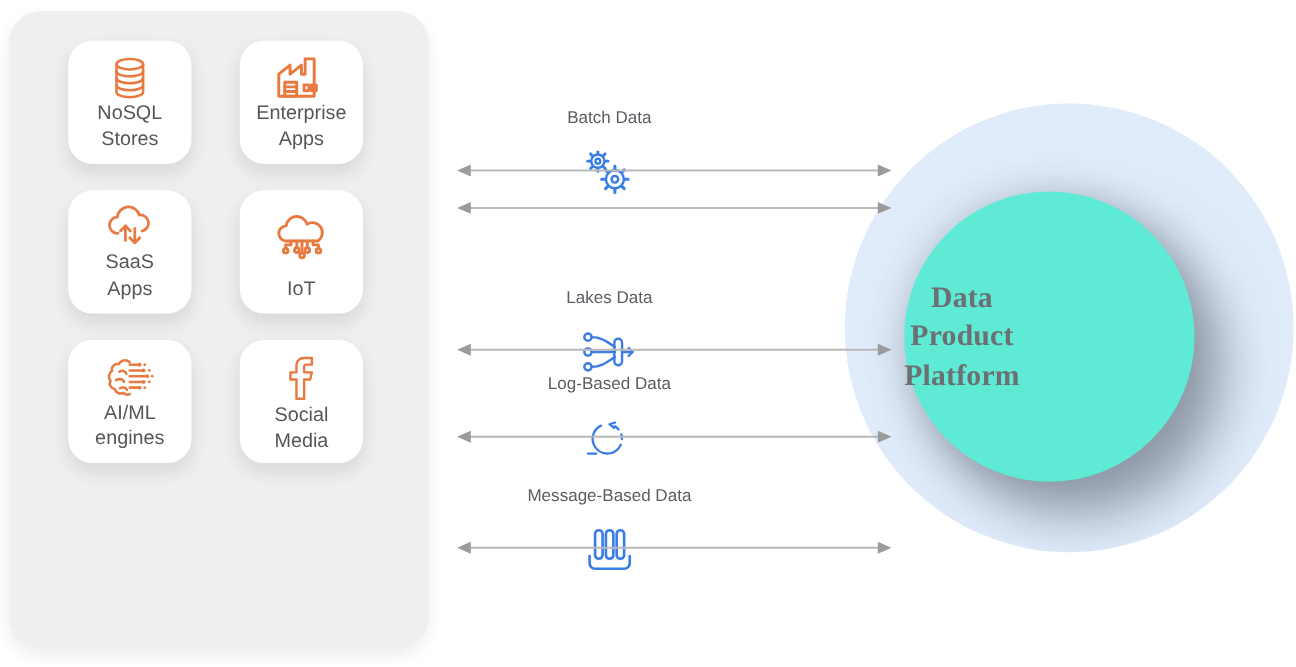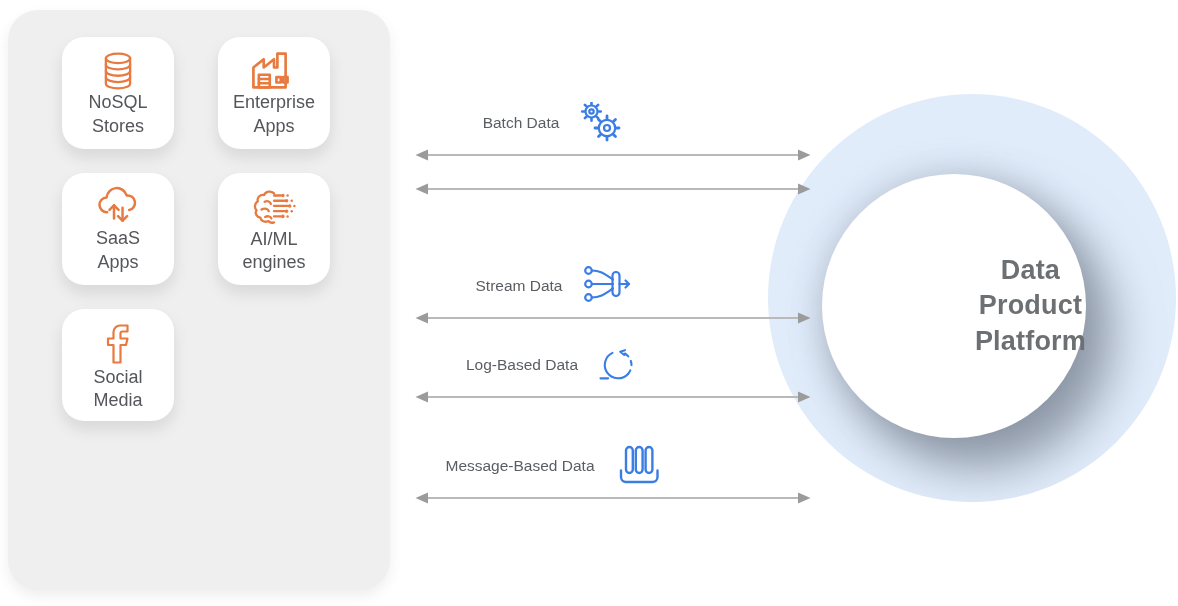--- a/index.html
+++ b/index.html
@@ -29,40 +29,40 @@
   .icon-box svg{stroke:#E87A40;fill:none;stroke-width:2.2;stroke-linecap:round;stroke-linejoin:round;}
   .icon-box svg .fill{fill:#E87A40;stroke:none;}
   .card-label{
     font-size:18px;color:#54565A;text-align:center;line-height:1.3;
     white-space:pre-line;
   }
 
   
   .flow-row{position:absolute;left:413px;width:400px;z-index:2;}
   .flow-label-line{
-    height:48px;display:flex;align-items:center;justify-content:center;
-    gap:20px;padding-right:118px;
+    height:48px;display:flex;align-items:center;justify-content:space-between;
+    gap:20px;padding-right:118px;flex-direction:column;
   }
   .flow-label{font-size:15.5px;color:#5A5E63;white-space:nowrap;}
   .flow-icon{display:flex;align-items:center;color:#3A7DE4;}
   .flow-icon svg{stroke:#3A7DE4;fill:none;stroke-width:2.2;stroke-linecap:round;stroke-linejoin:round;}
   .flow-icon svg .fill{fill:#3A7DE4;stroke:none;}
   .flow-arrow{height:16px;}
   .flow-arrow svg{display:block;}
 
   
   .outer-circle{
     position:absolute;left:768px;top:94px;width:408px;height:408px;border-radius:50%;
     background:#E1ECFB;overflow:hidden;z-index:1;
   }
   .inner-circle{
     position:absolute;left:54px;top:80px;width:264px;height:264px;border-radius:50%;
-    background:#ffffff;
+    background:#5eead4;
     box-shadow:24px 28px 46px 4px rgba(98,109,124,0.60), 0 0 34px 2px rgba(116,127,142,0.30);
-    display:flex;align-items:center;justify-content:flex-end;
+    display:flex;align-items:center;justify-content:flex-start;font-family:Liberation Serif, serif;
   }
   .platform-title{
     font-size:27px;font-weight:700;color:#6C7073;line-height:1.32;
     text-align:center;white-space:pre-line;letter-spacing:0.2px;
   }
 </style>
 </head>
 <body>
 
 <div class="outer-circle">
@@ -112,20 +112,38 @@
           <path d="M16.5 28.5 V17"></path>
             <path d="M12.5 21 l4 -4 4 4"></path>
           <path d="M24 19 V30.5"></path>
             <path d="M28 26.5 l-4 4 -4 -4"></path>
         </svg>
       </span>
       <span class="card-label">SaaS
 Apps</span>
     </div>
 
+    <div class="card">
+      <span class="icon-box">
+        <svg width="50" height="43" viewBox="0 0 42 36">
+          <path d="M8.5 21 a5.8 5.8 0 0 1 0.8 -11.5 a8.2 8.2 0 0 1 16 -1.3 a6 6 0 0 1 8.2 12.8 Z"></path>
+          <path d="M13 21 v3 h-4 v2.5"></path>
+            <circle cx="9" cy="28.5" r="1.8"></circle>
+          <path d="M17.5 21 v5"></path>
+            <circle cx="17.5" cy="28" r="1.8"></circle>
+          <path d="M21.5 21 v9"></path>
+            <circle cx="21.5" cy="32" r="1.8"></circle>
+          <path d="M25.5 21 v5"></path>
+            <circle cx="25.5" cy="28" r="1.8"></circle>
+          <path d="M30 21 v3 h4 v2.5"></path>
+            <circle cx="34" cy="28.5" r="1.8"></circle>
+        </svg>
+      </span>
+      <span class="card-label">IoT</span>
+    </div>
 
     <div class="card">
       <span class="icon-box">
         <svg width="48" height="42" viewBox="0 0 46 40">
           <path d="M23 7 c-3 -3 -8 -2 -9.5 1.5 c-4 -0.8 -7 2.8 -6 6 c-3.2 2 -3.6 6.2 -1.2 8.6 c-2 3 0.2 6.6 3.6 7 c0.6 3.4 4.6 5 7.8 3.4 c1.8 1.9 4.3 1.6 5.3 1.2"></path>
           <path d="M14 15 c3 -1.5 5.5 0 6 2 M11 22.5 c3.5 -2 6.5 -0.5 7 1.5 M14.5 29.5 c3 -1.5 5.5 0 6 1.5"></path>
           <path d="M23 9 h6.5"></path>
             <circle class="fill" cx="31.5" cy="9" r="1.7"></circle>
           <path d="M23 14 h10"></path>
             <circle class="fill" cx="35" cy="14" r="1.7"></circle>
@@ -192,21 +210,21 @@
     <svg width="400" height="16" viewBox="0 0 400 16">
       <line x1="13" y1="8" x2="387" y2="8" stroke="#B9B9B9" stroke-width="1.8"></line>
       <path d="M2.5 8 L15 2.6 V13.4 Z" fill="#9B9B9B"></path>
       <path d="M397.5 8 L385 2.6 V13.4 Z" fill="#9B9B9B"></path>
     </svg>
   </div>
 </div>
 
 <div class="flow-row" style="top:262px">
   <div class="flow-label-line">
-    <span class="flow-label">Stream Data</span>
+    <span class="flow-label">Lakes Data</span>
     <span class="flow-icon">
       <svg width="50" height="44" viewBox="0 0 50 44">
         <circle cx="5.5" cy="6.5" r="3.3"></circle>
         <circle cx="5.5" cy="20" r="3.3"></circle>
         <circle cx="5.5" cy="33.5" r="3.3"></circle>
         <path d="M8.8 6.5 C18 6.5 23 11 30 15.5"></path>
         <path d="M8.8 20 H30"></path>
         <path d="M8.8 33.5 C18 33.5 23 29 30 24.5"></path>
         <rect x="29.5" y="8" width="7" height="24" rx="3.5"></rect>
         <path d="M36.5 20 H46"></path>

